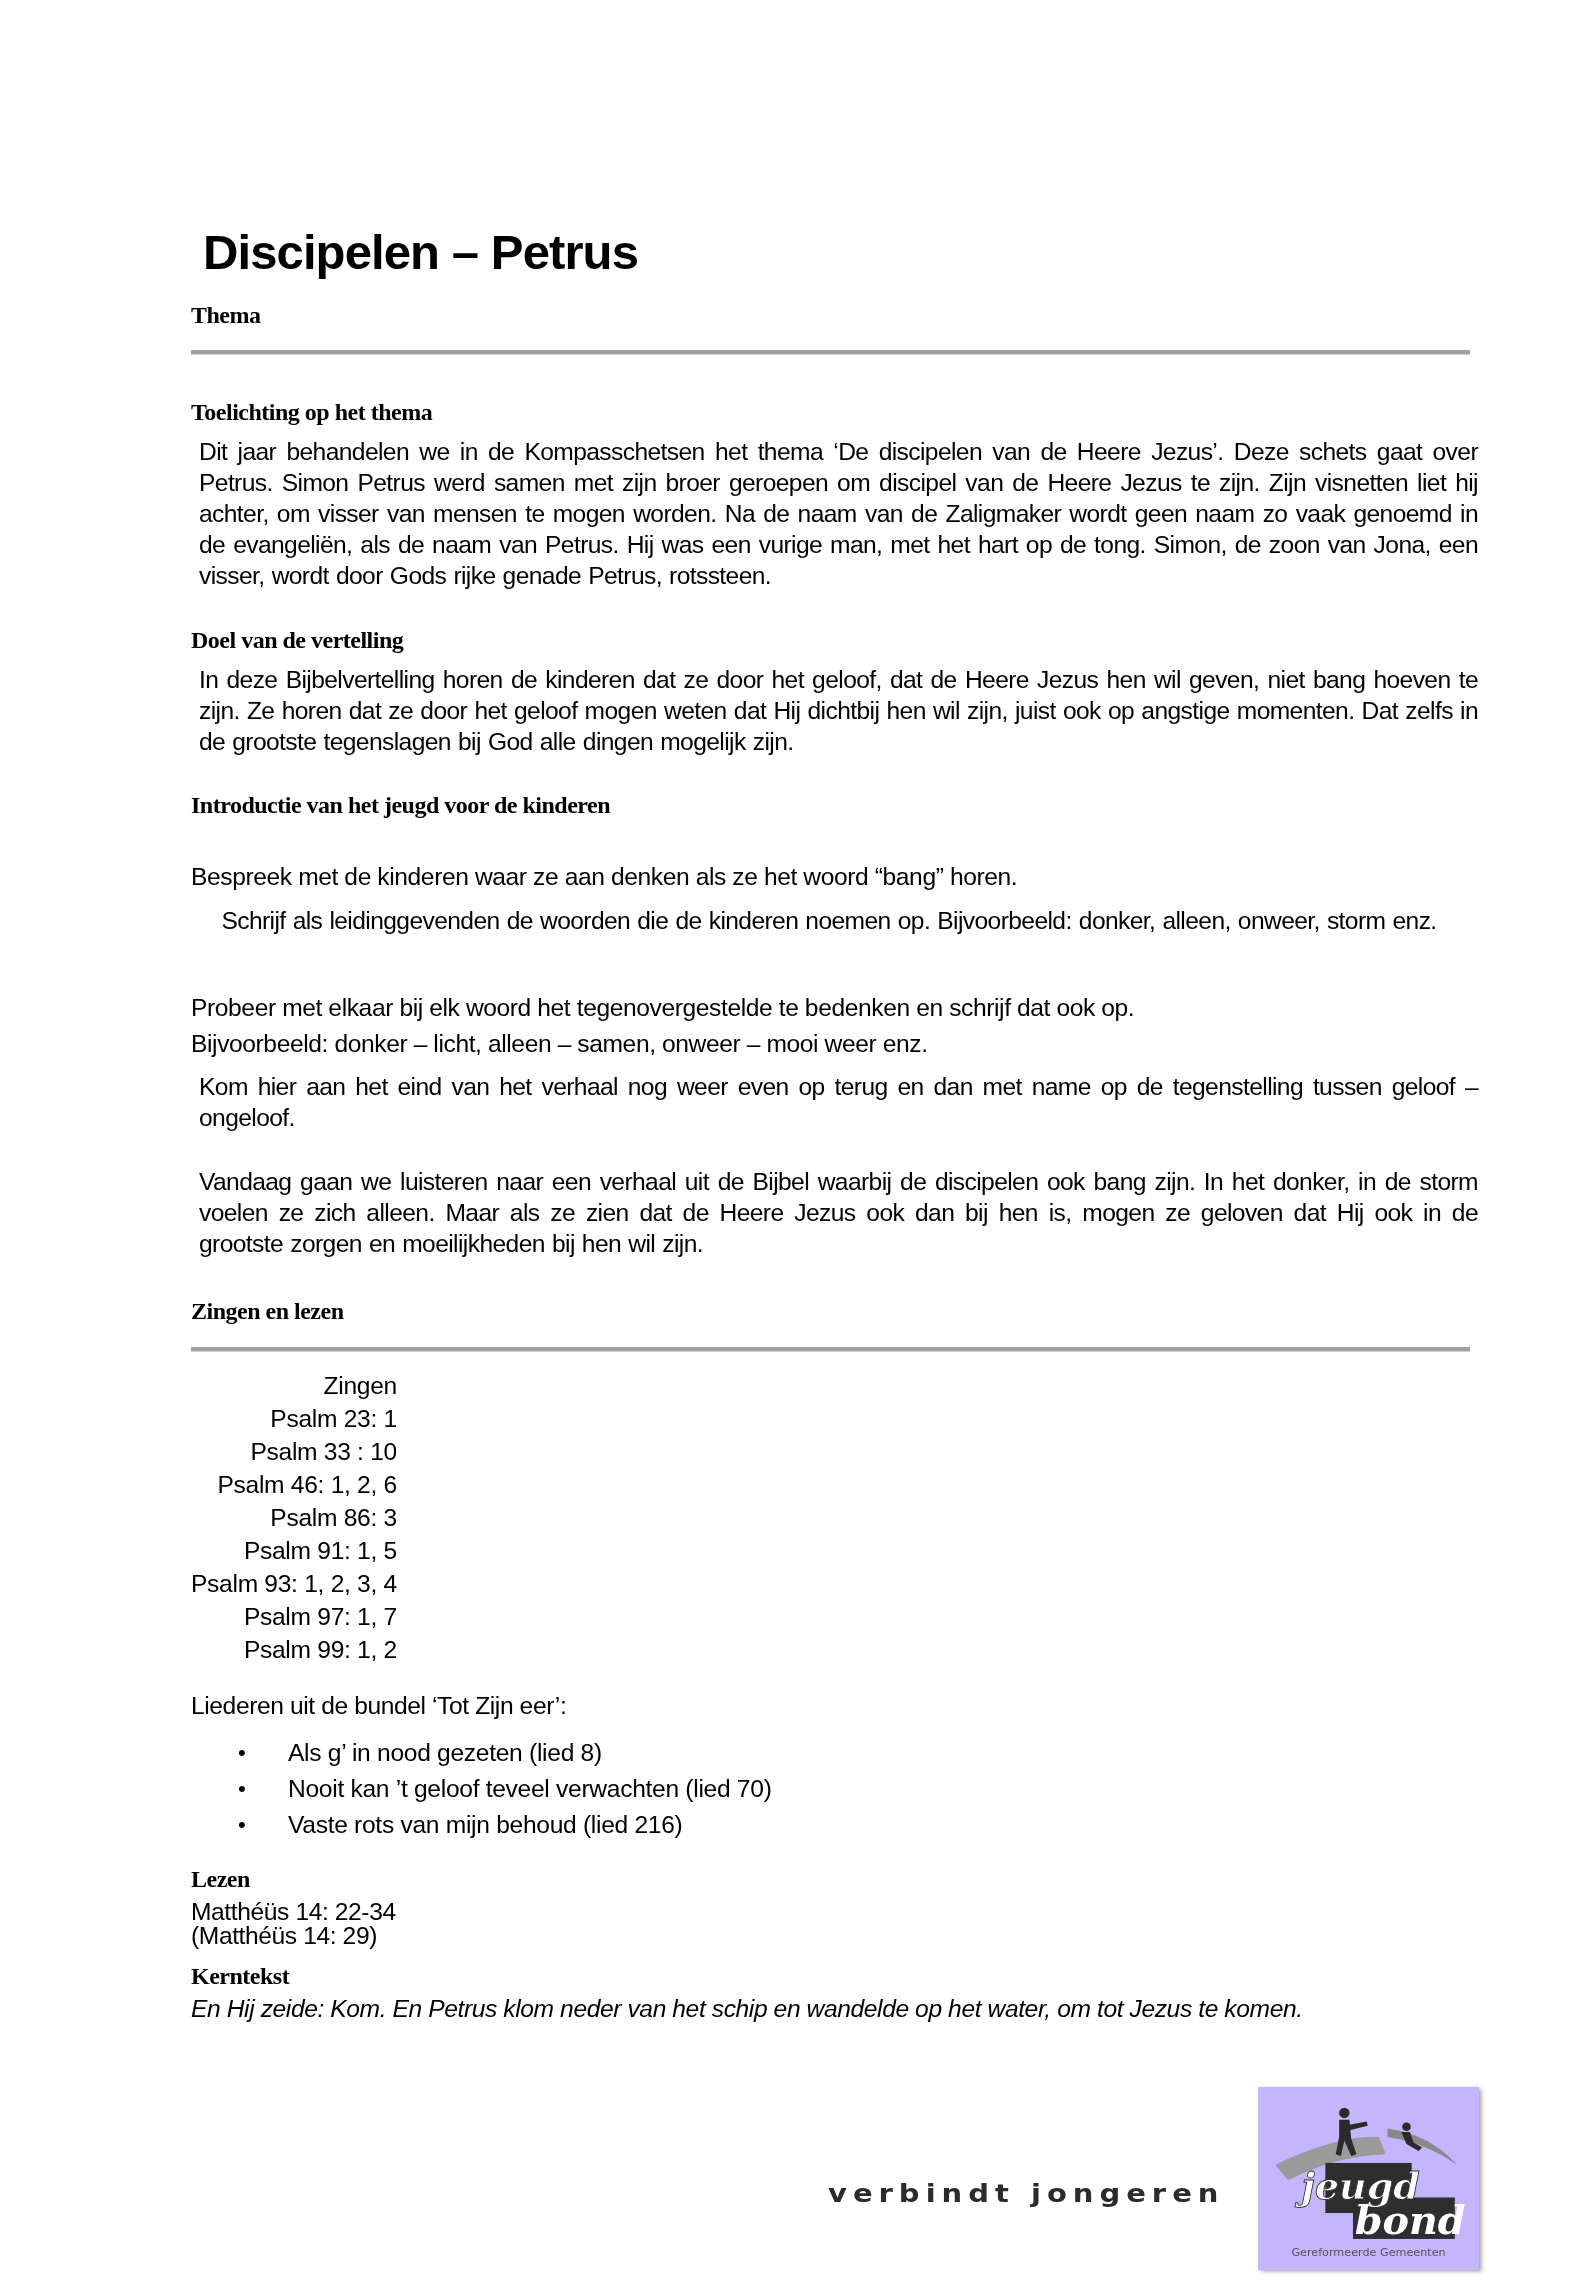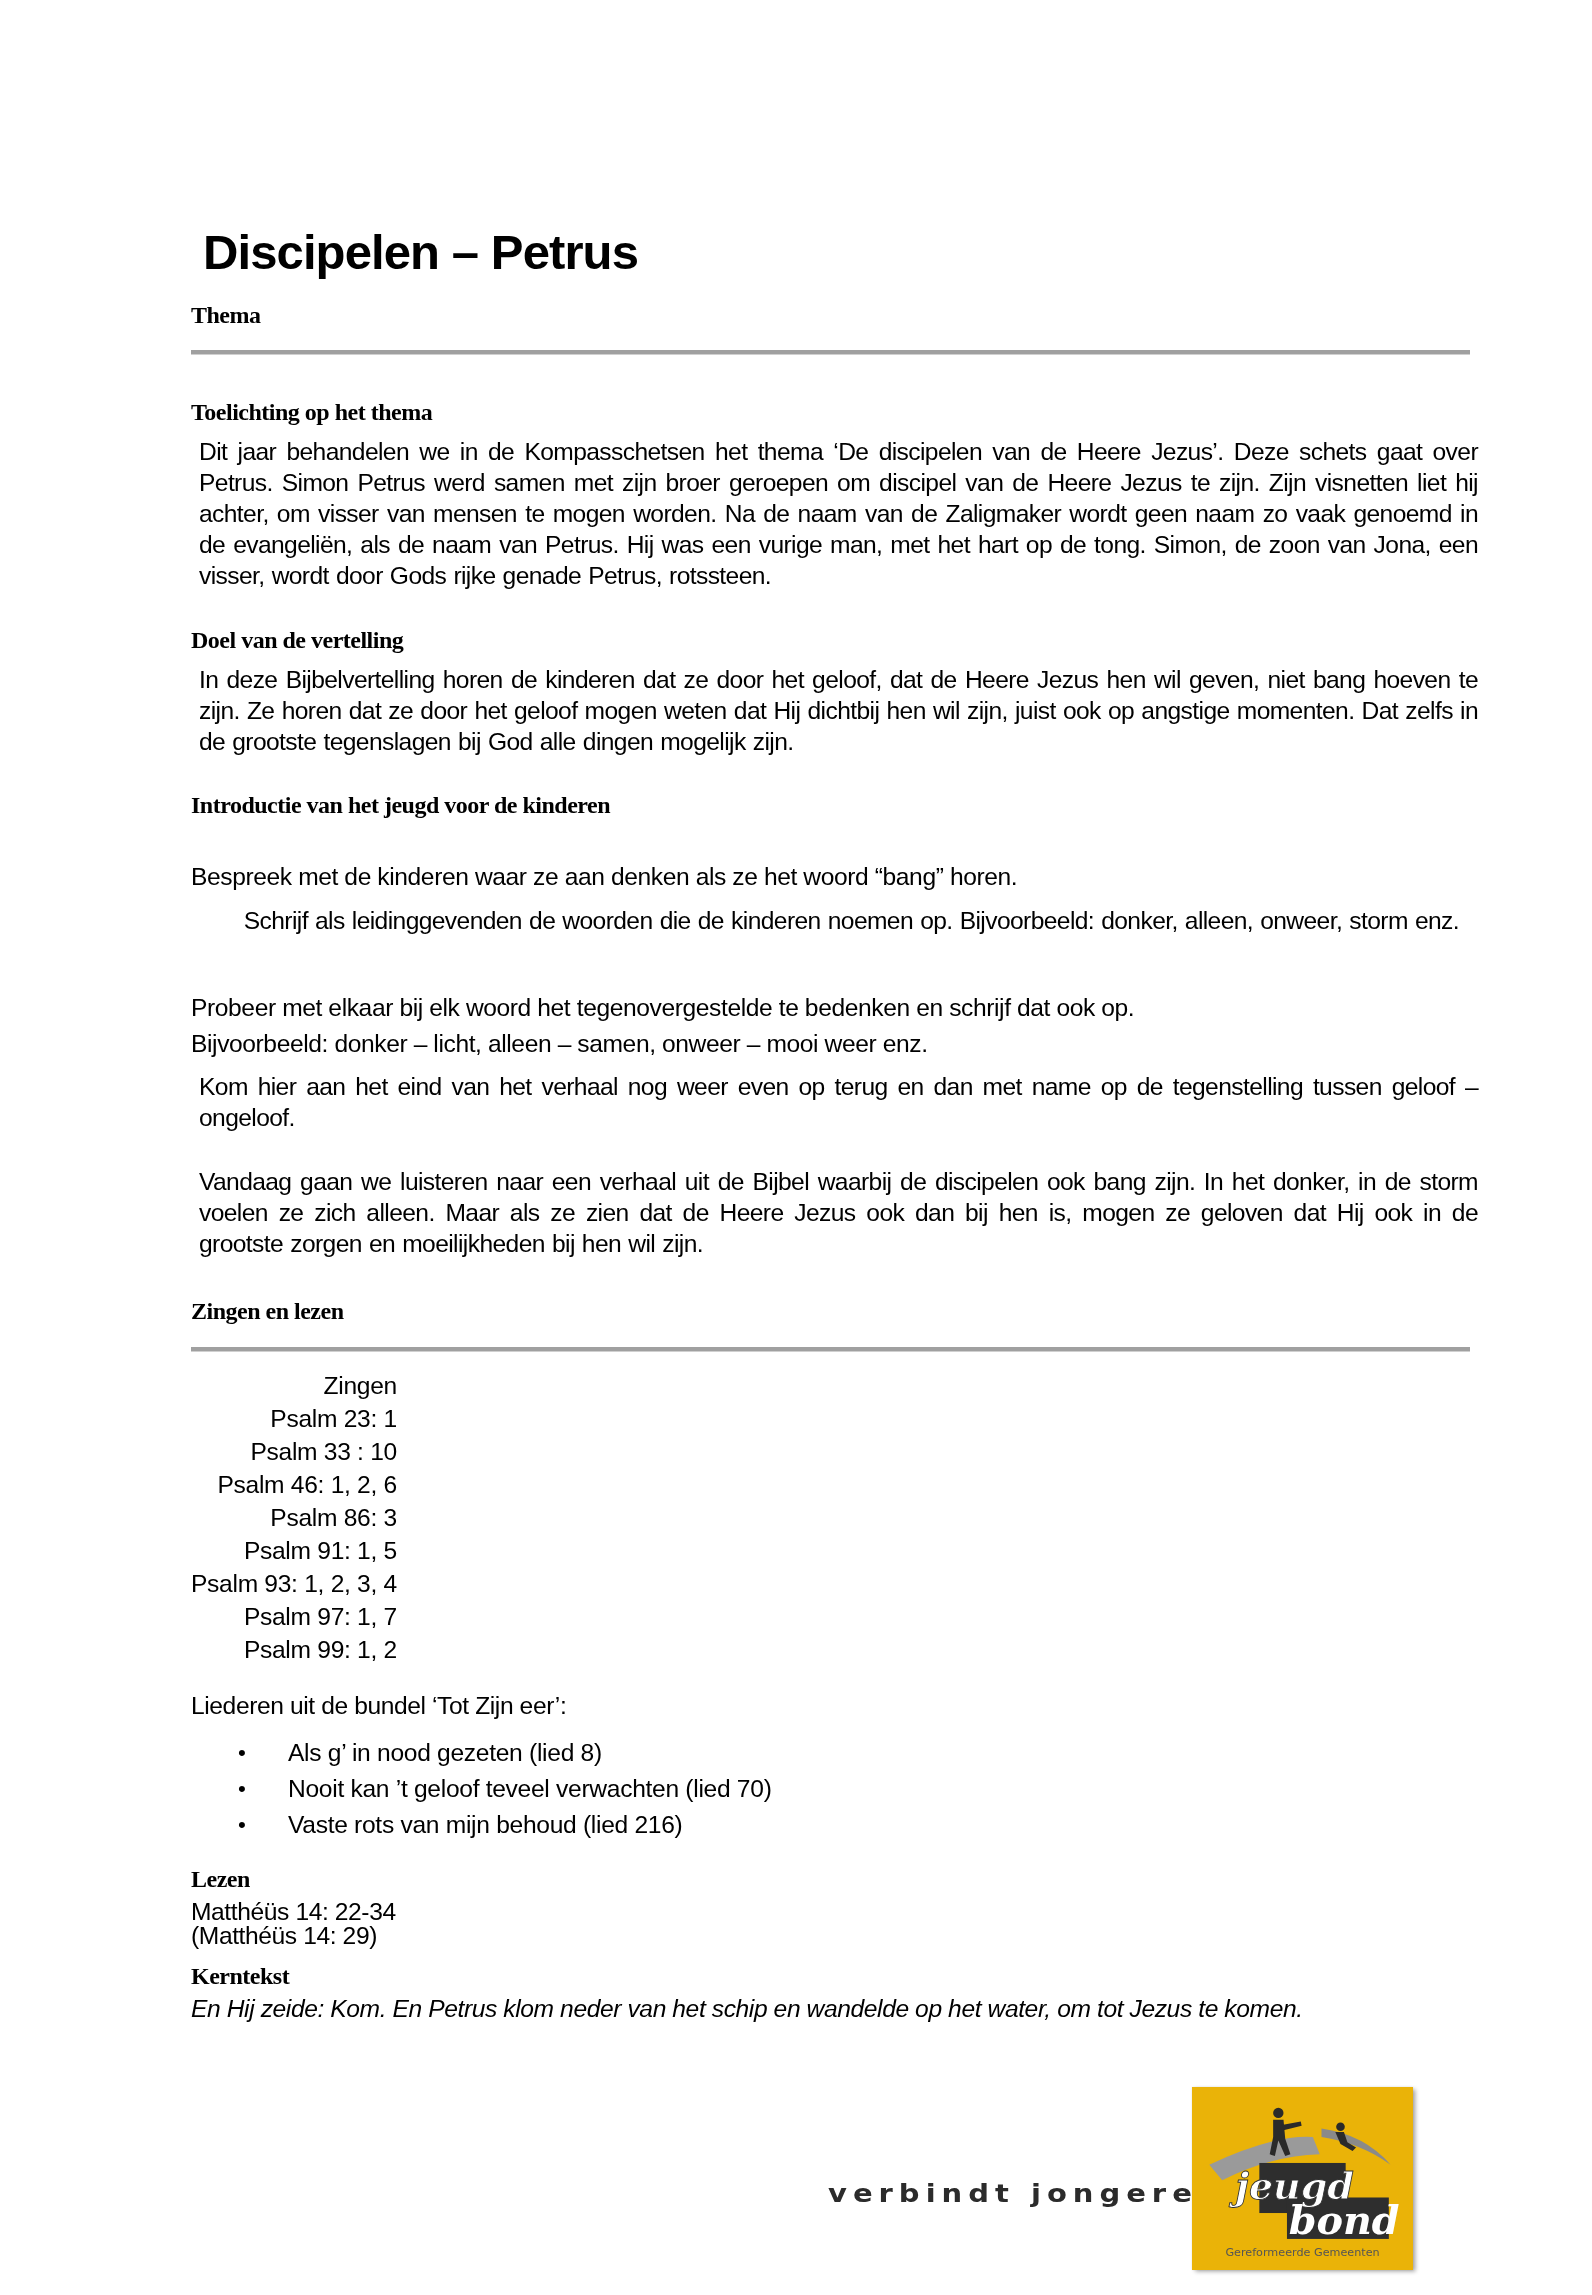--- a/index.html
+++ b/index.html
@@ -55,21 +55,21 @@
       position: absolute;
       left: 0;
       width: 1279px;
       margin: 8px;
       font-size: 24.6px;
       line-height: 31px;
       letter-spacing: -0.6px;
       word-spacing: 0.9px;
       text-align: justify;
     }
-    .p.nojust { text-align: right; }
+    .p.nojust { text-align: center; }
     .line {
       position: absolute;
       left: 0;
       margin: 0;
       font-size: 24.6px;
       line-height: 31px;
       letter-spacing: -0.4px;
       white-space: nowrap;
     }
     .psalms {
@@ -116,25 +116,25 @@
       font-family: "DejaVu Sans", sans-serif;
       font-size: 29px;
       font-weight: bold;
       color: #2b2b2b;
       letter-spacing: 6px;
       white-space: nowrap;
       transform: scaleY(0.85);
     }
     .logo-box {
       position: absolute;
-      left: 1192px;
+      left: 1258px;
       top: 2087px;
       width: 221px;
       height: 183px;
-      background: #eab308;
+      background: #c4b5fd;
       box-shadow: 2.6px 1.7px 4.3px rgba(0,0,0,0.35), 0 0 1.7px rgba(0,0,0,0.1);
     }
     .logo-box svg { position: absolute; left: 0; top: 0; }
     .logo-sub {
       position: absolute;
       left: 0;
       width: 221px;
       top: 159px;
       text-align: center;
       font-size: 11.2px;

